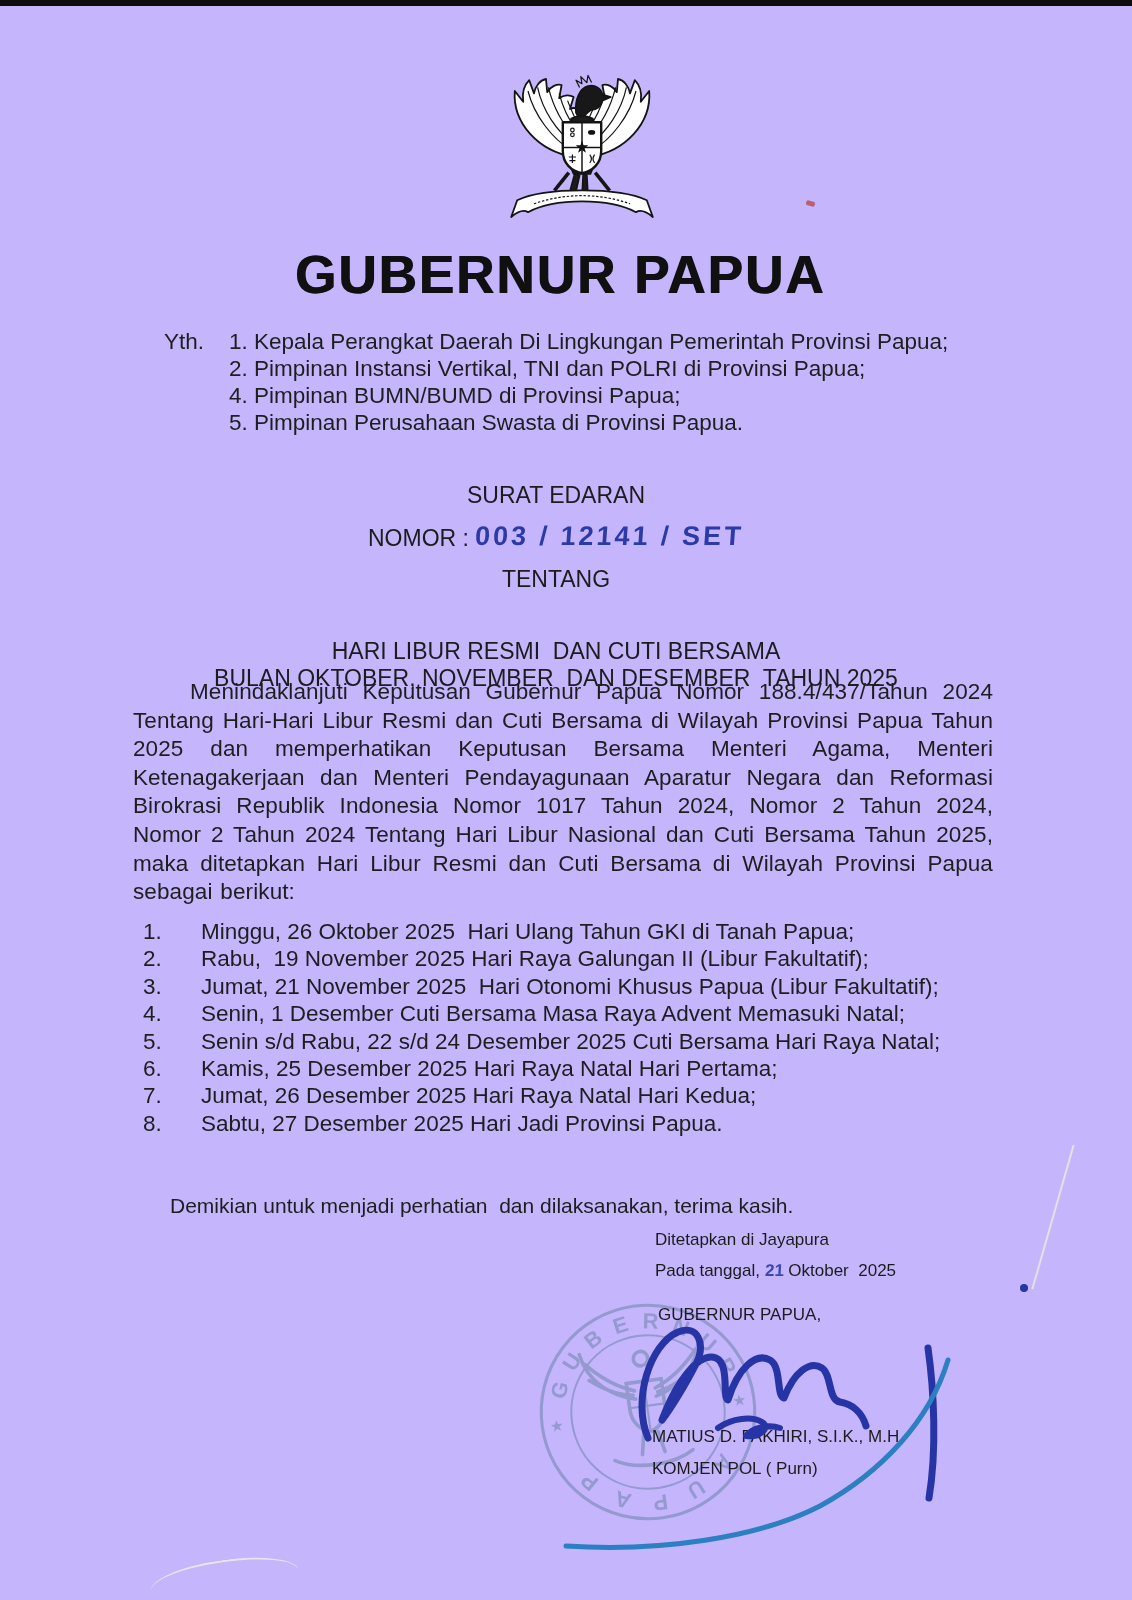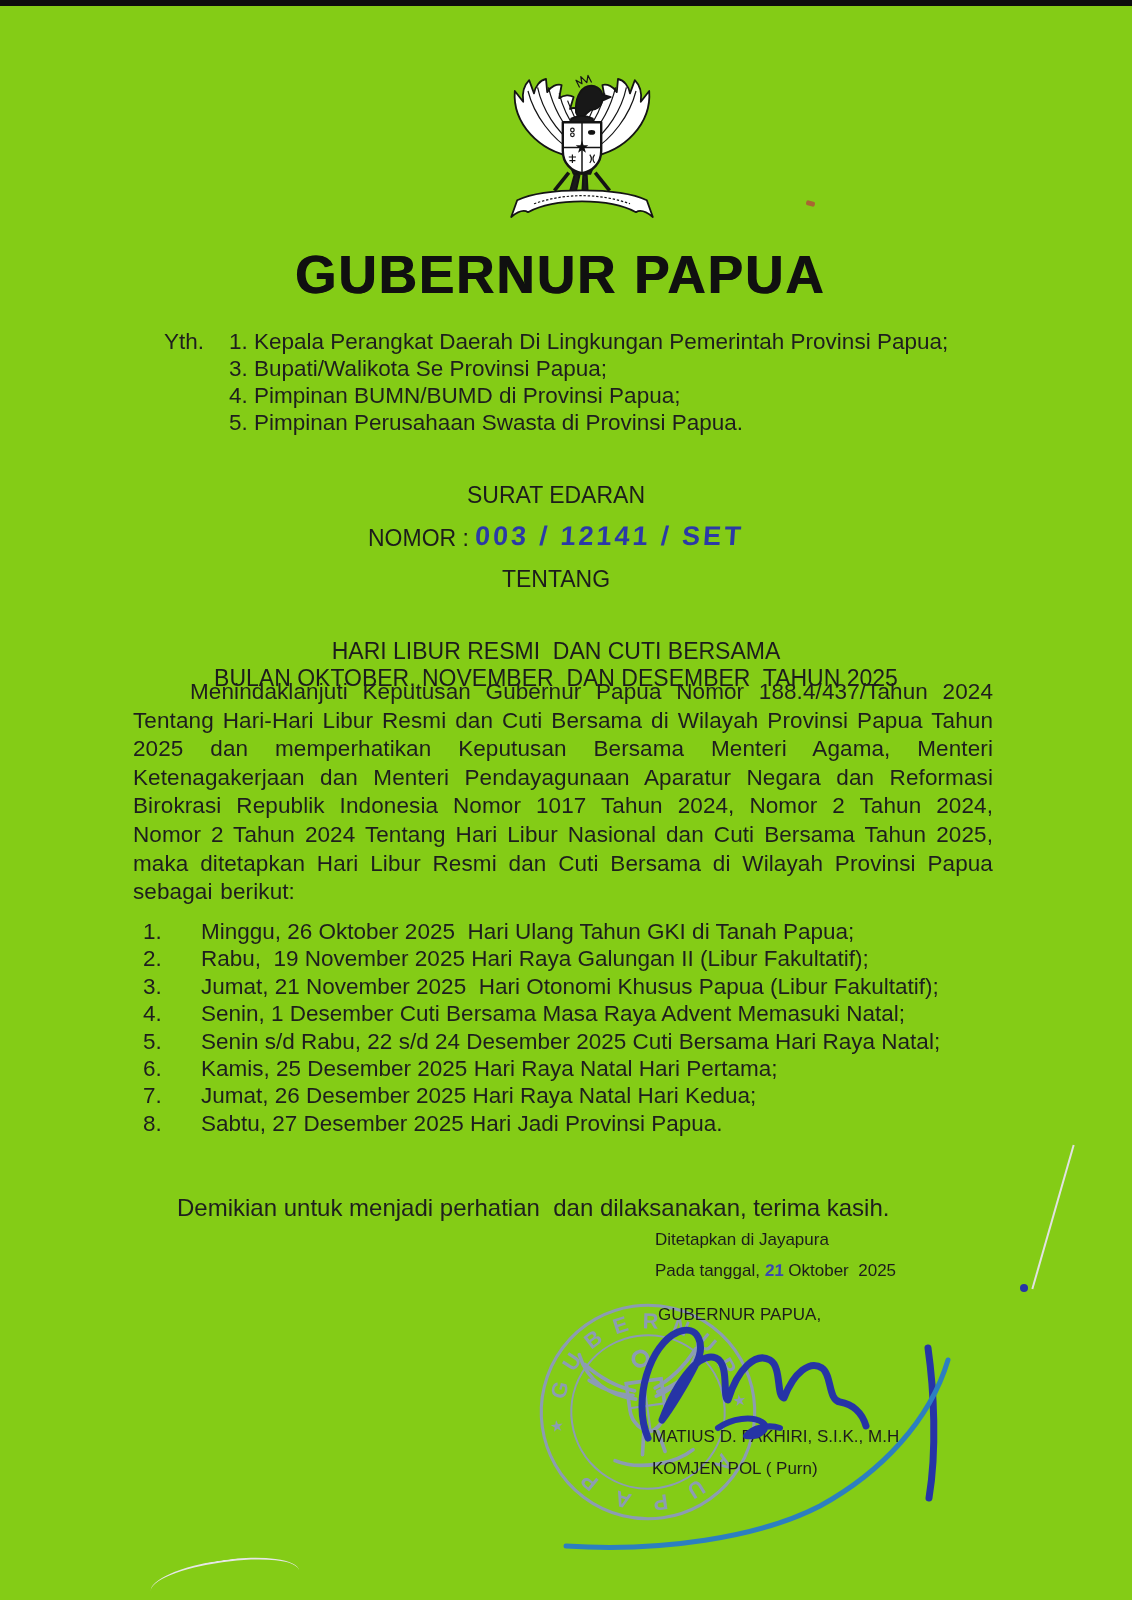--- a/index.html
+++ b/index.html
@@ -1,18 +1,18 @@
 <!DOCTYPE html>
 <html><head>
 <meta charset="utf-8">
 <style>
   html,body{margin:0;padding:0;background:#ffffff;}
   .page{
     position:relative;width:1132px;height:1600px;overflow:hidden;
-    background:#84cc16;color:#1e1e1e;
+    background:#c4b5fd;color:#1e1e1e;
     font-family:"Liberation Sans","DejaVu Sans",sans-serif;
   }
   .abs{position:absolute;}
   .pre{white-space:pre-wrap;margin-top:36px;}
   .nowrap{white-space:pre;}
   .topbar{left:0;top:0;width:1132px;height:6px;background:#0d0d0d;}
   .emblem{left:492px;top:64px;}
   .doc-title{
     left:0;top:244px;width:1120px;text-align:center;
     font-size:53px;font-weight:bold;letter-spacing:2px;color:#101010;
@@ -26,21 +26,21 @@
     color:#2b3aa6;font-size:27px;letter-spacing:3px;font-weight:bold;
     display:inline-block;transform:skewX(-4deg) translateY(-1px);
   }
   .opening{
     left:133px;top:678px;width:860px;font-size:22.5px;line-height:28.6px;
     text-align:justify;text-indent:57px;word-spacing:1.5px;letter-spacing:0.1px;
   }
   .holiday-list{left:143px;top:918px;width:920px;font-size:22.5px;line-height:27.4px;}
   .holiday-list .row{display:flex;}
   .holiday-list .no{width:58px;flex:0 0 58px;}
-  .closing-statement{left:177px;top:1158px;font-size:24px;}
+  .closing-statement{left:170px;top:1158px;font-size:21px;}
   .sign-line{font-size:17px;color:#1c1c1c;}
   .place-line{left:655px;top:1230px;}
   .date-line{left:655px;top:1261px;}
   .hand-day{color:#3a49b0;font-weight:bold;display:inline-block;transform:skewX(-3deg);}
   .signer-title{left:658px;top:1305px;z-index:3;}
   .signer-name{left:652px;top:1427px;z-index:3;}
   .signer-rank{left:652px;top:1459px;z-index:3;}
   .stamp{left:534px;top:1298px;z-index:2;opacity:.88;}
   .stamp-letter{
     font-size:21px;font-weight:bold;fill:#8e96c9;
@@ -102,21 +102,24 @@
 
   <div class="abs doc-title">GUBERNUR PAPUA</div>
 
   <div class="abs recipients">
     <div class="row">
       <span class="lbl">Yth.</span>
       <span class="nowrap">1. Kepala Perangkat Daerah Di Lingkungan Pemerintah Provinsi Papua;</span>
     </div>
     <div class="row">
         <span class="lbl"></span>
-        <span class="nowrap">3. Bupati/Walikota Se Provinsi Papua;</span>
+        <span class="nowrap">2. Pimpinan Instansi Vertikal, TNI dan POLRI di Provinsi Papua;</span>
+      </div>
+    <div class="row">
+        <span class="lbl"></span>
       </div>
     <div class="row">
         <span class="lbl"></span>
         <span class="nowrap">4. Pimpinan BUMN/BUMD di Provinsi Papua;</span>
       </div>
     <div class="row">
         <span class="lbl"></span>
         <span class="nowrap">5. Pimpinan Perusahaan Swasta di Provinsi Papua.</span>
       </div>
   </div>

